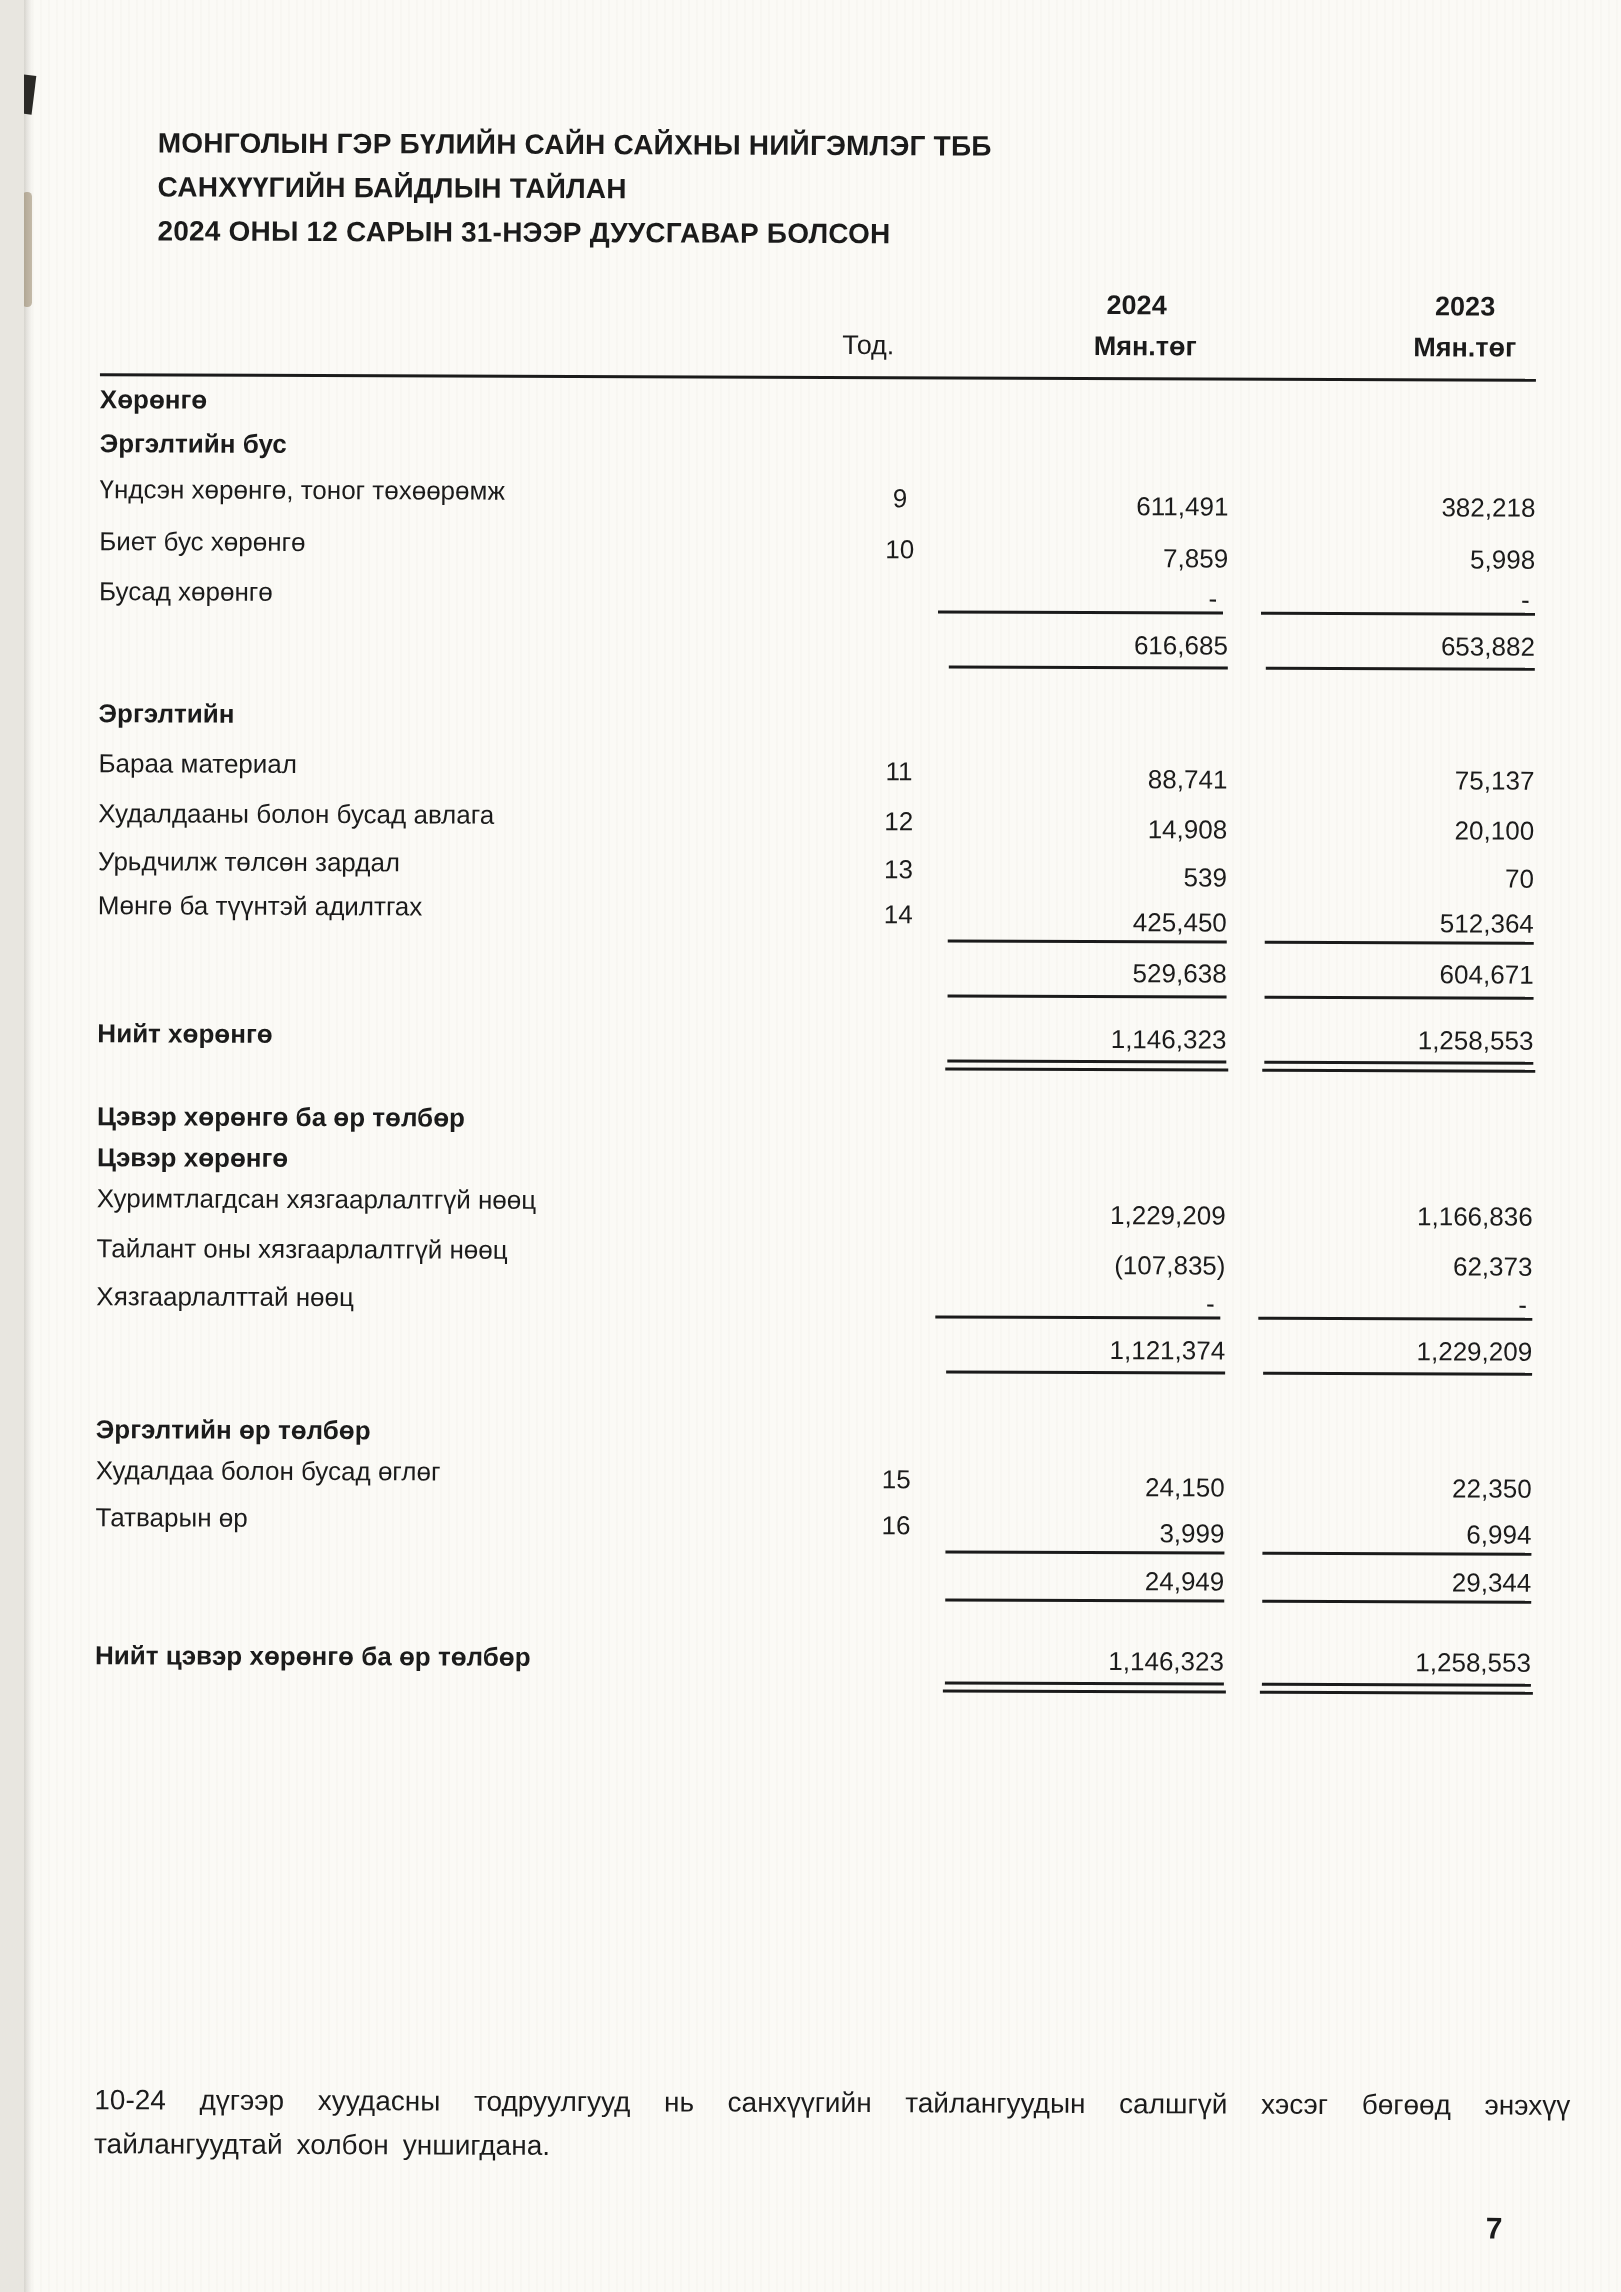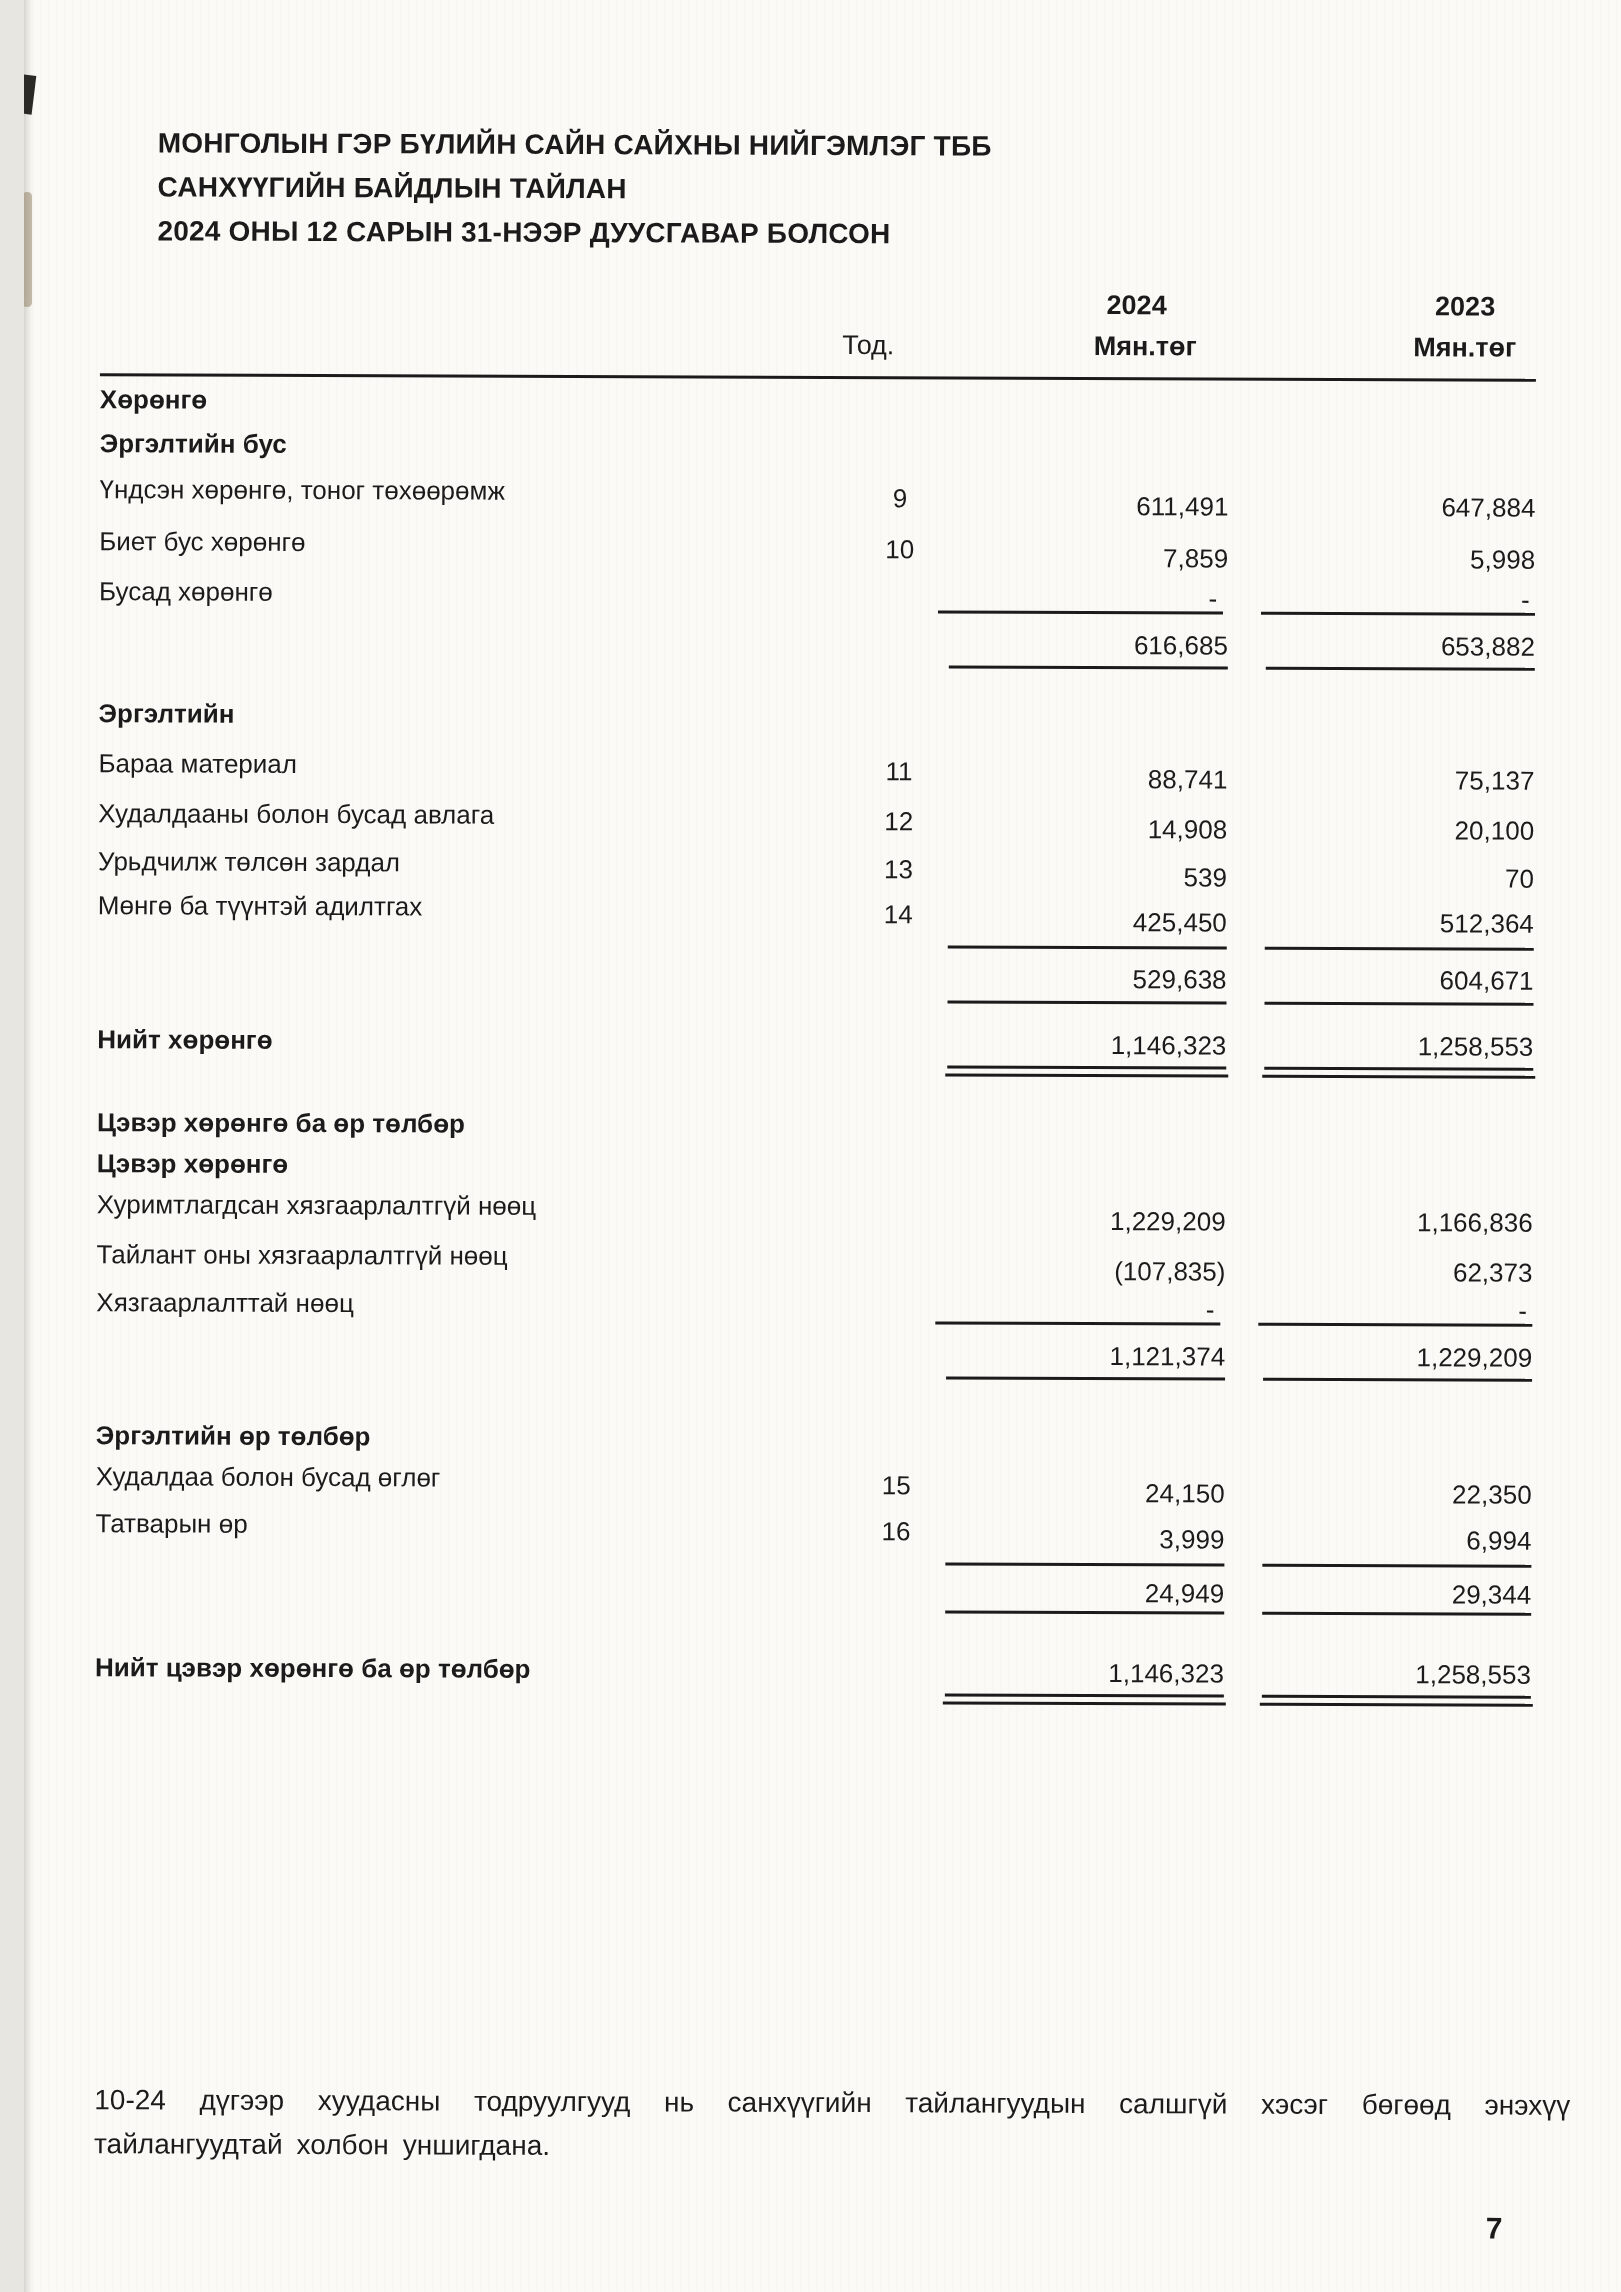--- a/index.html
+++ b/index.html
@@ -40,21 +40,21 @@
   .colhead .row{font-weight:700;font-size:27px;}
   .colhead .years{height:41px;}
   .colhead .units{height:43px;}
   .pr24{padding-right:21.5px;}.pr46{padding-right:41px;}.pr14{padding-right:12.5px;}.pr22{padding-right:19.7px;}
 
   
   .tbody{position:absolute;left:76px;right:109px;top:382px;}
   .row.section .c-label{font-weight:700;}
   .row.item .c-note{padding-top:5.4px;}
   .row.item .c-val,.row.item .c-val2{padding-top:12.5px;}
-  .row.item.u-after .c-val,.row.item.u-after .c-val2{padding-bottom:8px;border-bottom:3.6px solid var(--ink);}
+  .row.item.u-after .c-val,.row.item.u-after .c-val2{padding-bottom:2px;border-bottom:3.6px solid var(--ink);}
   .row.dashrow .c-val,.row.dashrow .c-val2{padding-top:7.2px;line-height:25px;border-bottom:3.6px solid var(--ink);padding-right:5.4px;}
   .row.subtotal .c-val,.row.subtotal .c-val2{padding-top:5.4px;padding-bottom:5.4px;border-bottom:3.6px solid var(--ink);}
   .row.subtotal.tight .c-val,.row.subtotal.tight .c-val2{padding-top:3.6px;padding-bottom:1.8px;}
   .row.total .c-label{font-weight:700;padding-top:5.4px;}
   .row.total .c-val,.row.total .c-val2{
     font-weight:400;padding-top:7.2px;padding-bottom:5.4px;
     border-bottom:3.6px solid var(--ink);position:relative;
   }
   .row.total .c-val::after,.row.total .c-val2::after{
     content:"";position:absolute;left:-1.8px;right:-1.8px;bottom:-10.7px;border-bottom:3.6px solid var(--ink);
@@ -105,21 +105,21 @@
 
       <div class="row section" style="margin-top:12.5px">
         <div class="c-label">Эргэлтийн бус</div>
       </div>
 
       <div class="row item" style="margin-top:14.3px">
         <div class="c-label">Үндсэн хөрөнгө, тоног төхөөрөмж</div>
         <div class="c-note">9</div>
         <div class="c-val">611,491</div>
         <div class="c-spacer"></div>
-        <div class="c-val2">647,884</div>
+        <div class="c-val2">382,218</div>
       </div>
 
       <div class="row item" style="margin-top:7.2px">
         <div class="c-label">Биет бус хөрөнгө</div>
         <div class="c-note">10</div>
         <div class="c-val">7,859</div>
         <div class="c-spacer"></div>
         <div class="c-val2">5,998</div>
       </div>
 

